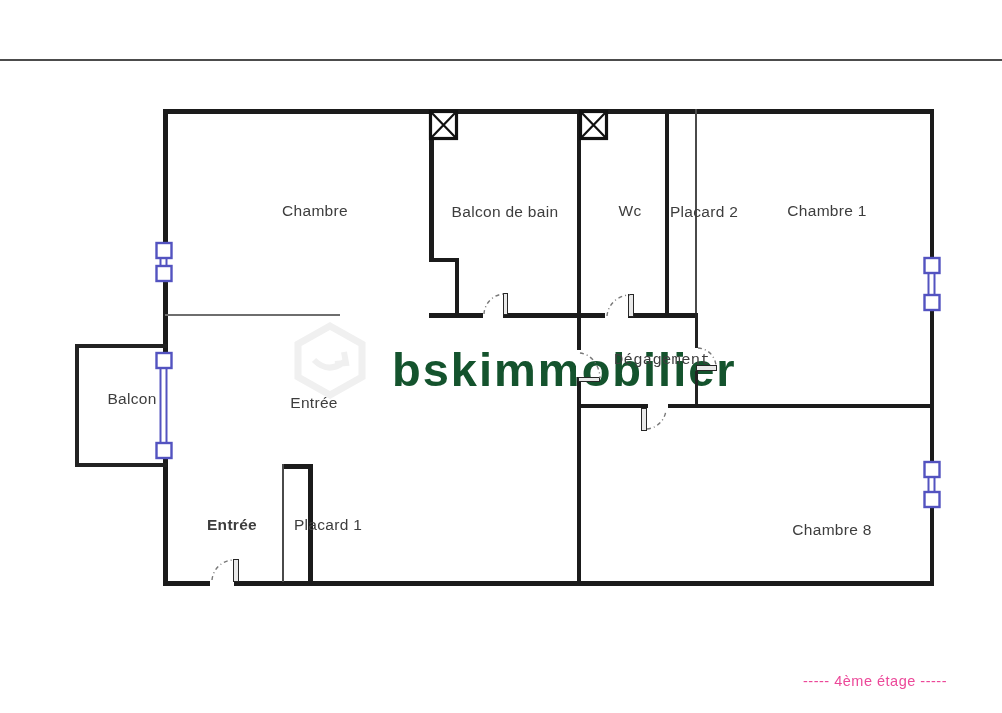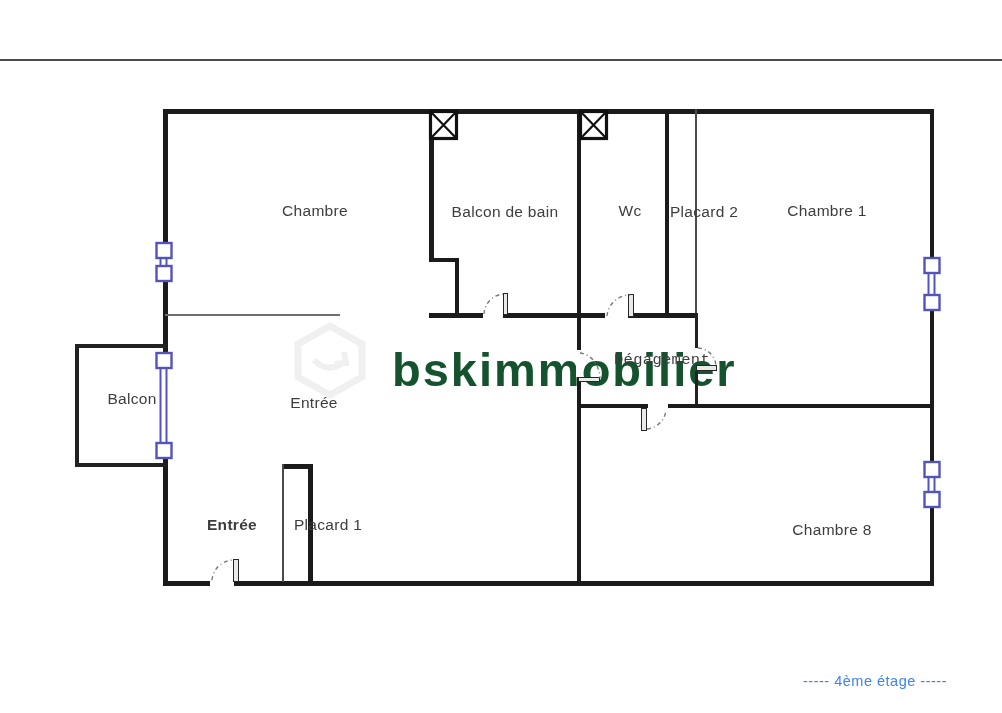--- a/index.html
+++ b/index.html
@@ -13,21 +13,21 @@
   .gapfill{position:absolute;background:#ffffff;}
   .divider{position:absolute;background:#6e6e6e;}
   .toprule{position:absolute;left:0;top:59px;width:1002px;height:2px;background:#4c4c4c;}
   .leaf{position:absolute;background:#e9e9e9;border:1.4px solid #262626;box-sizing:border-box;}
   .room-label{
     position:absolute;transform:translate(-50%,-50%);white-space:nowrap;
     font-size:15.5px;color:#3d3d3d;letter-spacing:0.3px;
   }
   .floor-label{
     position:absolute;transform:translate(-50%,-50%);white-space:nowrap;
-    font-size:14.5px;color:#3b82f6;letter-spacing:0.5px;
+    font-size:14.5px;color:#ec4899;letter-spacing:0.5px;
   }
   .wm-text{
     position:absolute;left:392px;top:330px;font-size:47px;font-weight:bold;
     color:#14532d;letter-spacing:2px;white-space:nowrap;margin-top:12px;
   }
   svg.overlay{position:absolute;left:0;top:0;width:1002px;height:713px;}
 </style>
 </head>
 <body>
 

